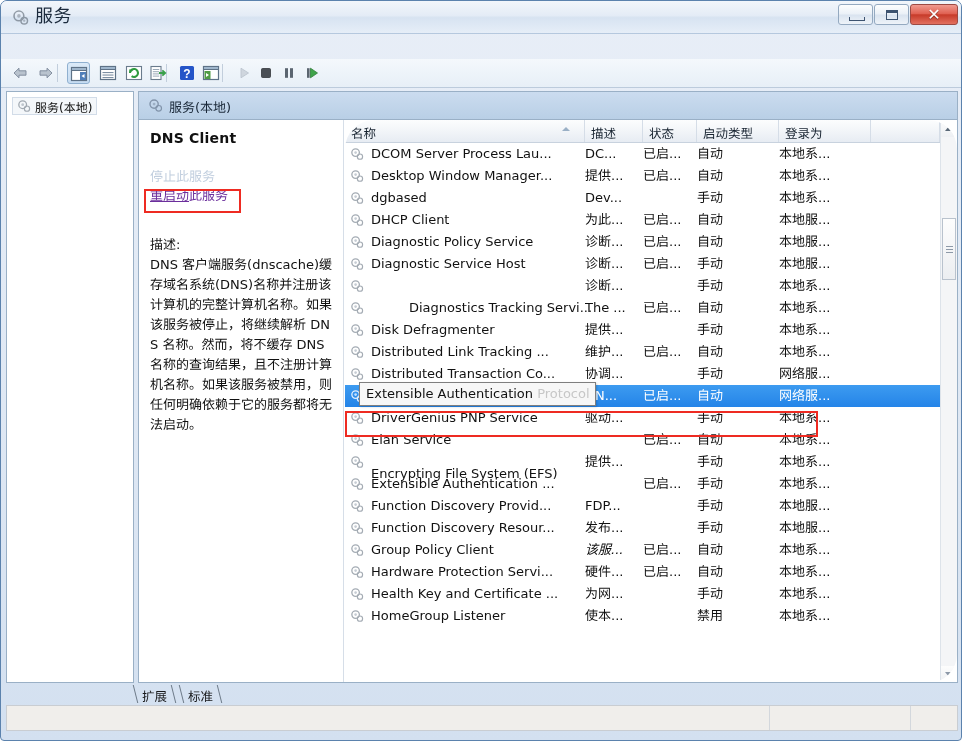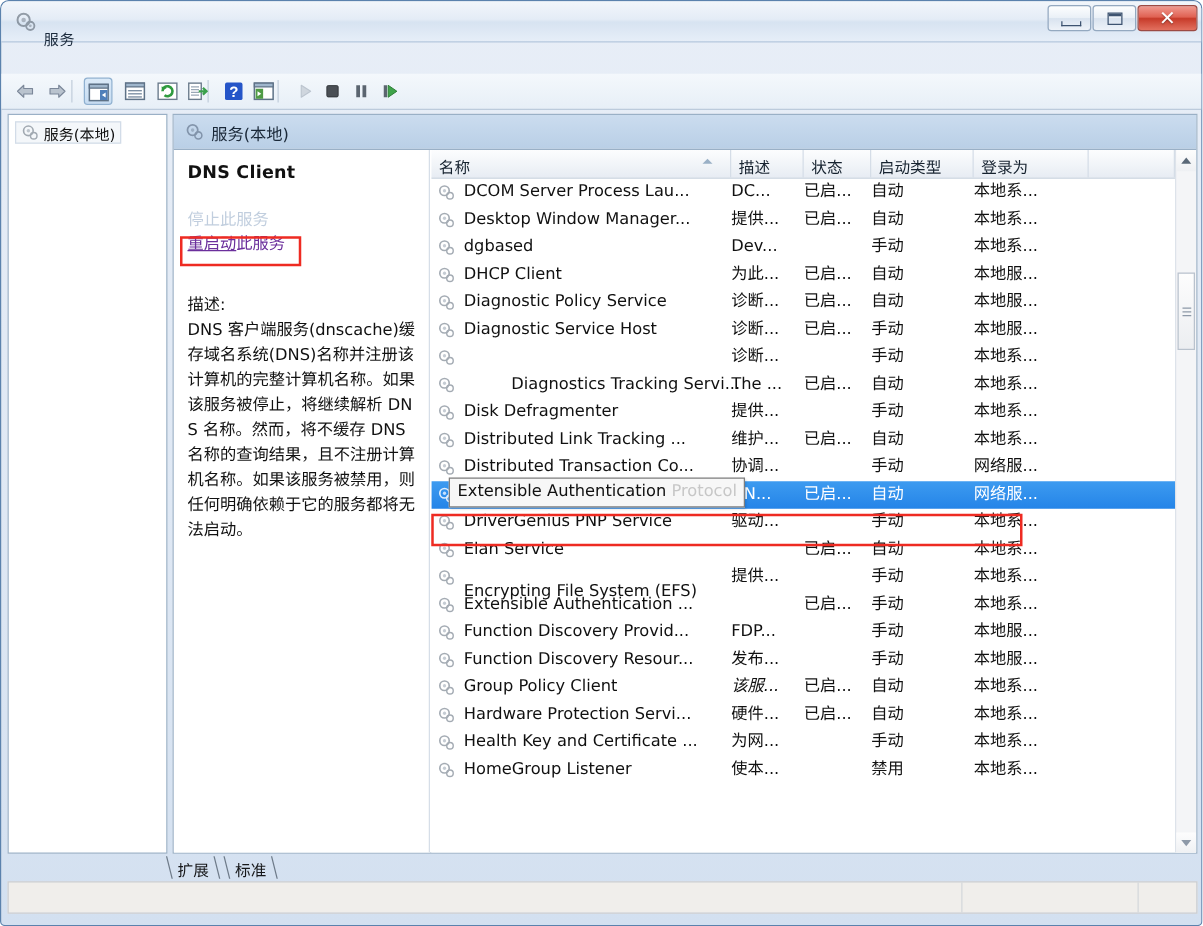--- a/index.html
+++ b/index.html
@@ -36,22 +36,22 @@
     box-sizing: border-box;
   }
   .title-icon {
     position: absolute;
     left: 11px; top: 8px;
     width: 17px; height: 17px;
     opacity: .62;
   }
   .title-text {
     position: absolute;
-    left: 34px; top: 21px;
-    font-size: 12px;
+    left: 34px; top: 0;
+    font-size: 18px;
     color: #1b2a3c;
     letter-spacing: .5px;
   }
   .title-ghost {
     position: absolute;
     left: 180px; top: 11px;
     width: 360px; height: 13px;
     font-size: 11px;
     color: #b7c4d4;
     opacity: .45;
@@ -280,20 +280,21 @@
   }
 
   
   .listview {
     position: absolute;
     left: 206px; top: 28px;
     width: 612px; height: 563px;
     background: #fff;
     box-sizing: border-box;
     overflow: hidden;
+    border-radius: 29px;
   }
   .lv-head {
     position: absolute;
     left: 0; top: 0;
     width: 595px; height: 23px;
     background: linear-gradient(180deg,#fcfdfe 0%,#f1f4f8 55%,#e7ecf3 100%);
     border-bottom: 1px solid #c8d2de;
     box-sizing: border-box;
   }
   .lv-col {

